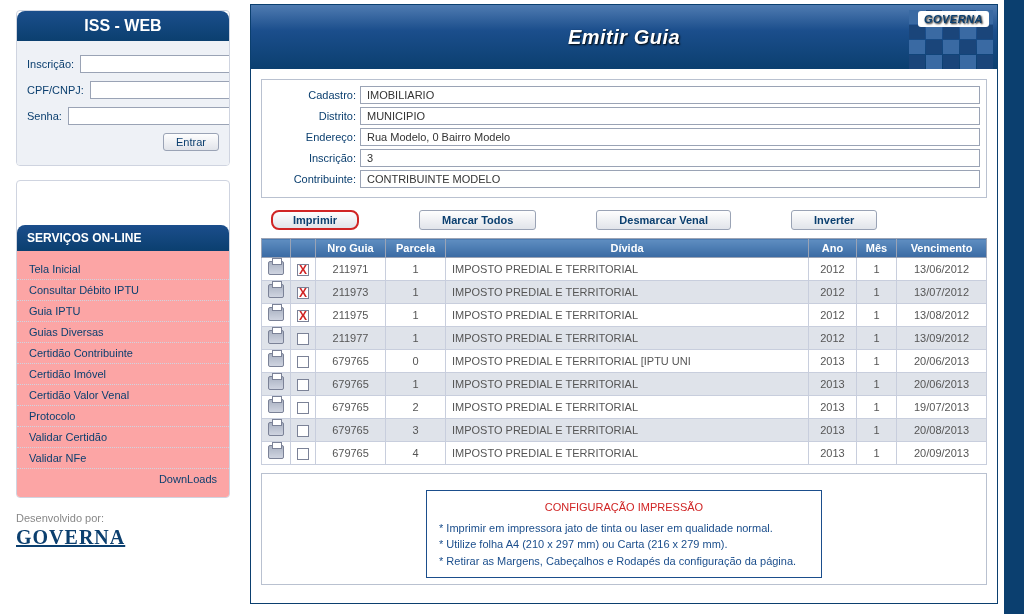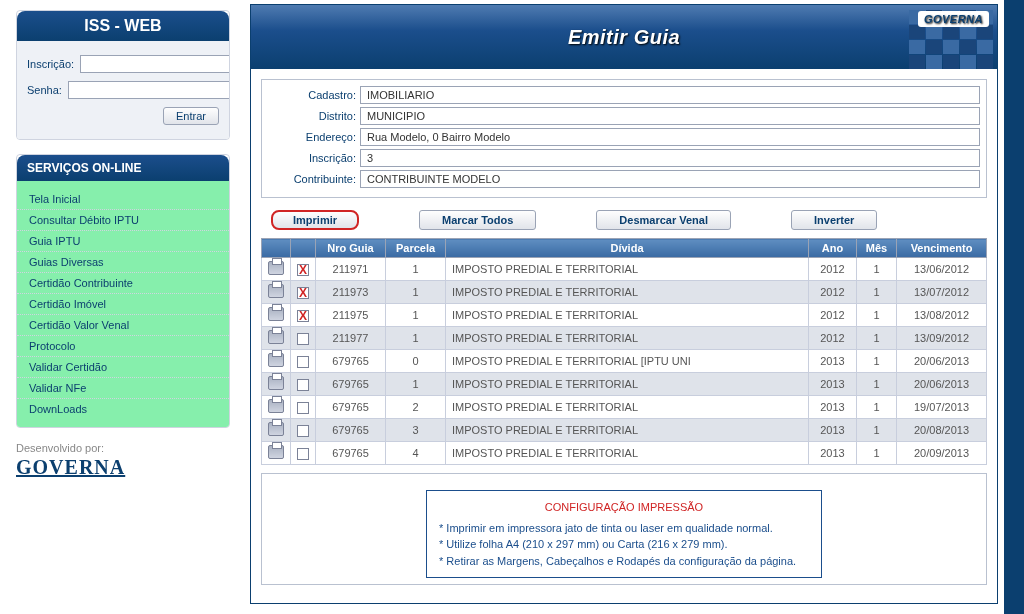--- a/index.html
+++ b/index.html
@@ -91,32 +91,33 @@
     border-radius: 8px;
     padding: 2px 20px;
   }
   .services-header {
     background: linear-gradient(#1b4e8c, #0b3f6f);
     color: #fff;
     font-weight: bold;
     padding: 6px 10px;
     font-size: 12px;
     border-radius: 8px 8px 0 0;
+    margin-top: 44px;
   }
   .services-list {
-    background: #86efac;
+    background: #fca5a5;
     padding: 8px 0;
   }
   .services-list .item {
     padding: 4px 12px;
     color: #0b3f6f;
     border-bottom: 1px dotted #cfd4e0;
     cursor: pointer;
   }
-  .services-list .item:last-child { border-bottom: none; }
+  .services-list .item:last-child { border-bottom: none; text-align: right; }
   .devby {
     color: #888;
     font-size: 11px;
     margin-top: 6px;
   }
   .governa-logo {
     font-family: Georgia, serif;
     font-weight: bold;
     font-size: 20px;
     color: #0b3f6f;
@@ -279,20 +280,24 @@
 
 <div class="page">
 
   <div class="sidebar">
 
     <div class="panel">
       <div class="panel-header">ISS - WEB</div>
       <div class="login-body">
         <div class="login-row">
           <label>Inscrição:</label>
+          <input type="text" style="">
+        </div>
+        <div class="login-row">
+          <label>CPF/CNPJ:</label>
           <input type="text" style="">
         </div>
         <div class="login-row">
           <label>Senha:</label>
           <input type="password" style="">
         </div>
         <div class="login-footer">
           <button class="btn">Entrar</button>
         </div>
       </div>

